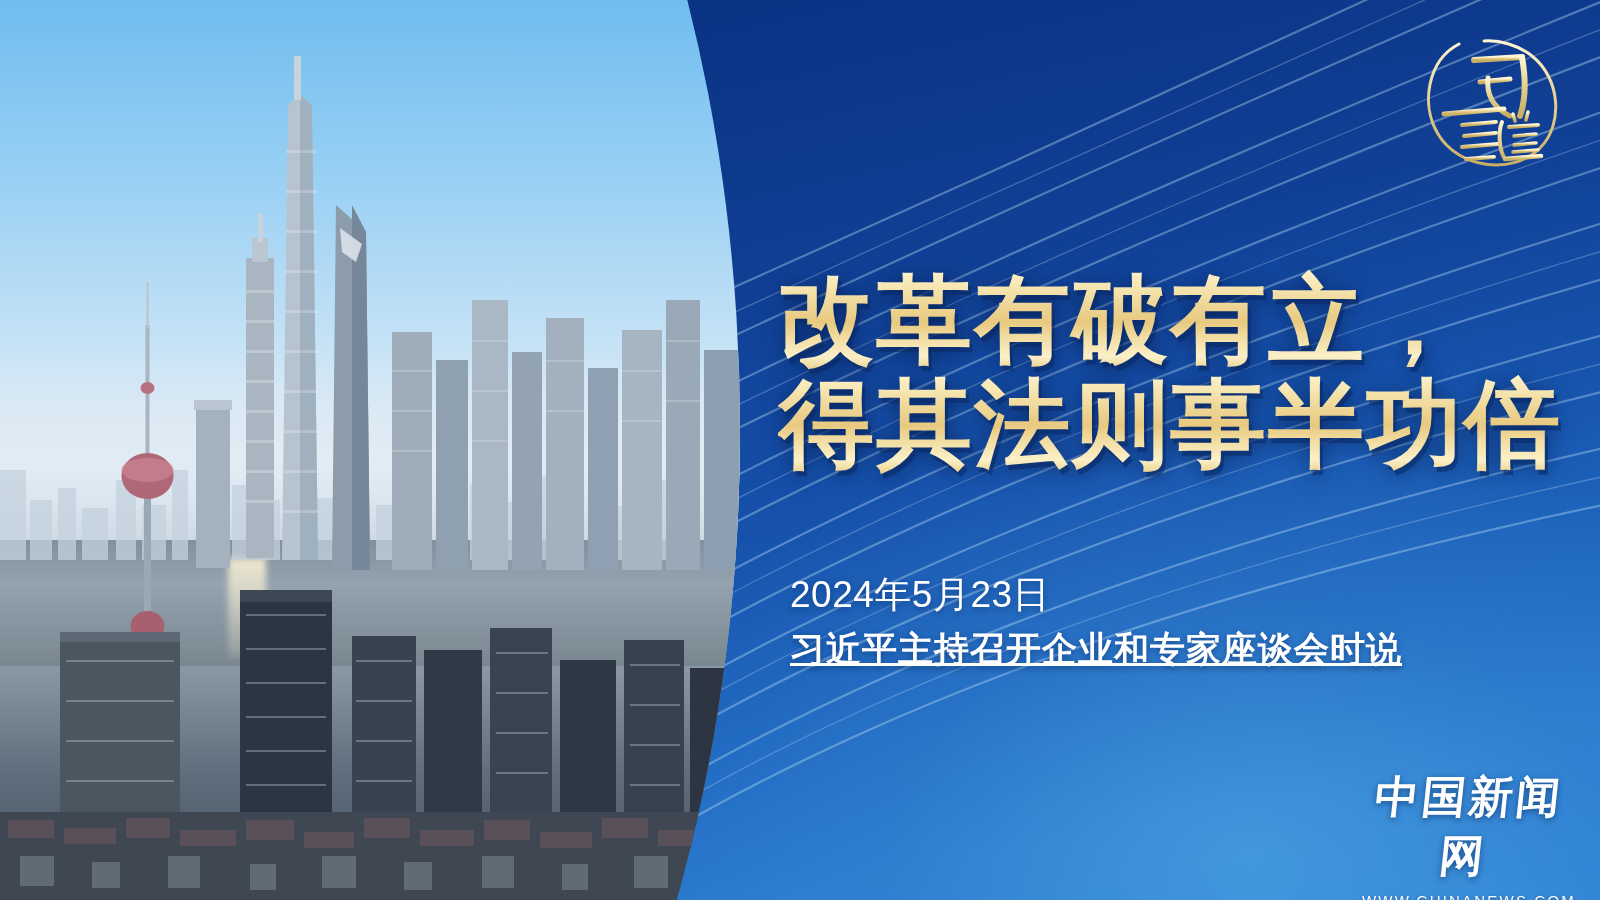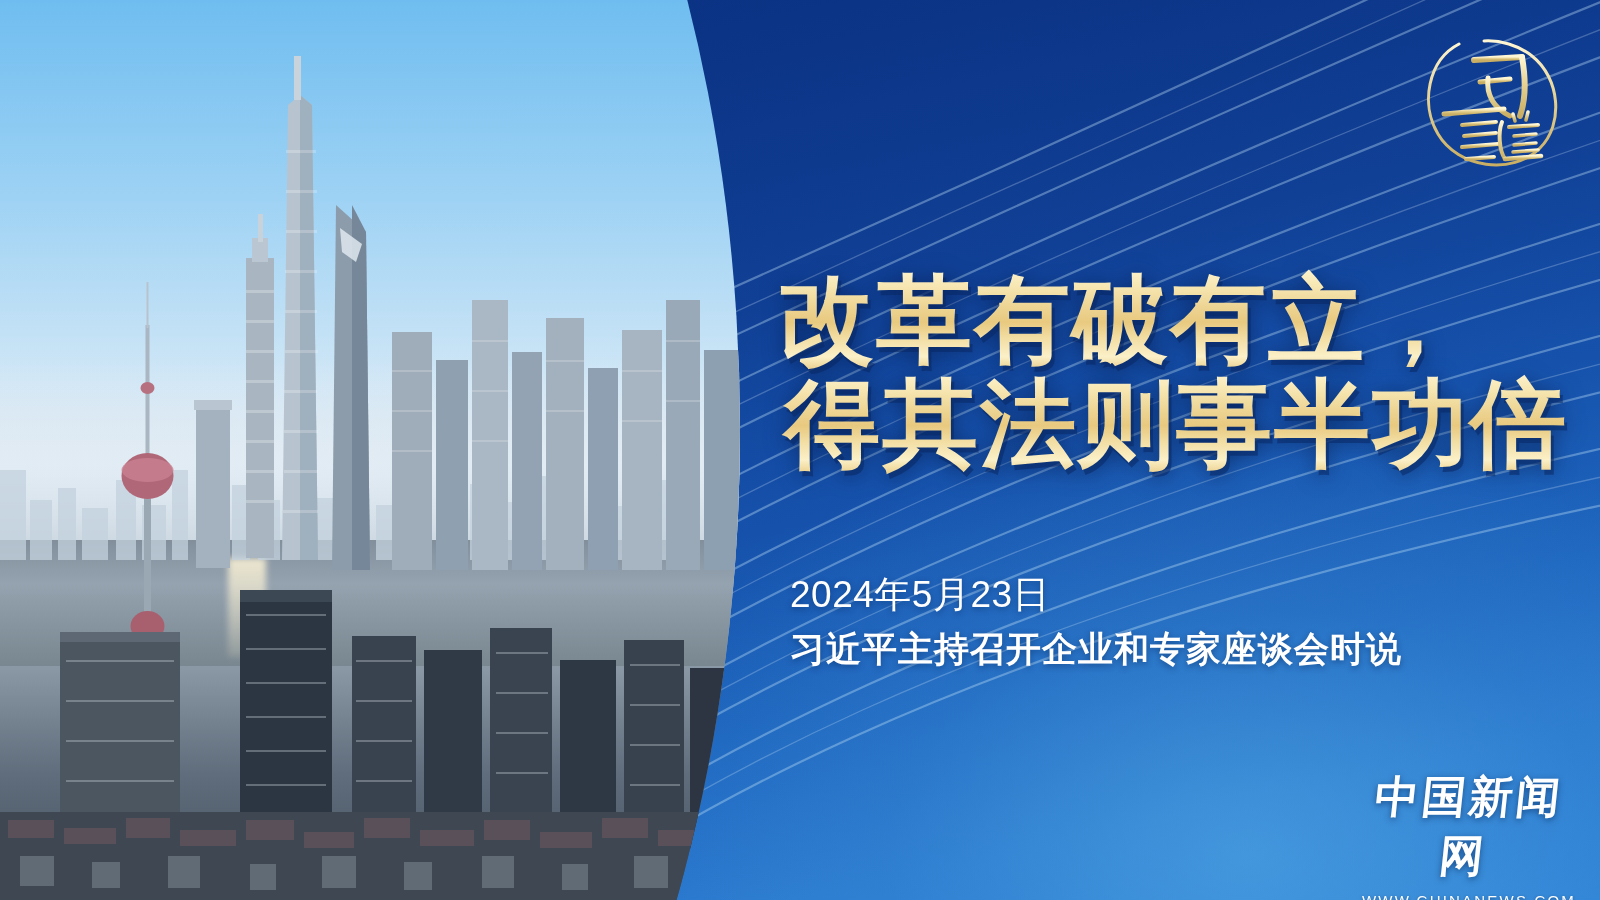--- a/index.html
+++ b/index.html
@@ -115,34 +115,35 @@
       #f3dfa6 68%,
       #fbf0c8 84%,
       #e7c87d 100%);
     -webkit-background-clip:text;
     background-clip:text;
     color:transparent;
     -webkit-text-fill-color:transparent;
     filter:drop-shadow(3px 5px 0 rgba(10,40,100,.55))
            drop-shadow(0 2px 10px rgba(4,24,70,.55));
   }
-  .hl-line.l2{margin-top:-4px;text-align:right;}
+  .hl-line.l2{margin-top:-4px;}
 
   
   .sub{
     position:absolute;left:790px;top:570px;width:760px;color:#ffffff;
   }
   .sub-date{
     font-size:37px;font-weight:400;letter-spacing:.5px;
     text-shadow:0 2px 6px rgba(4,30,80,.45);
   }
   .sub-line{
     margin-top:6px;
     font-size:35px;font-weight:700;letter-spacing:1px;
     text-shadow:0 2px 6px rgba(4,30,80,.45);
+    text-decoration:underline;
   }
 
   
   .brand{
     position:absolute;left:1362px;top:768px;width:208px;text-align:center;color:#fff;
   }
   .brand-cn{
     font-family:"DejaVu Serif","Liberation Serif",serif;
     font-weight:700;font-size:44px;letter-spacing:3px;
     transform:skewX(-6deg);

